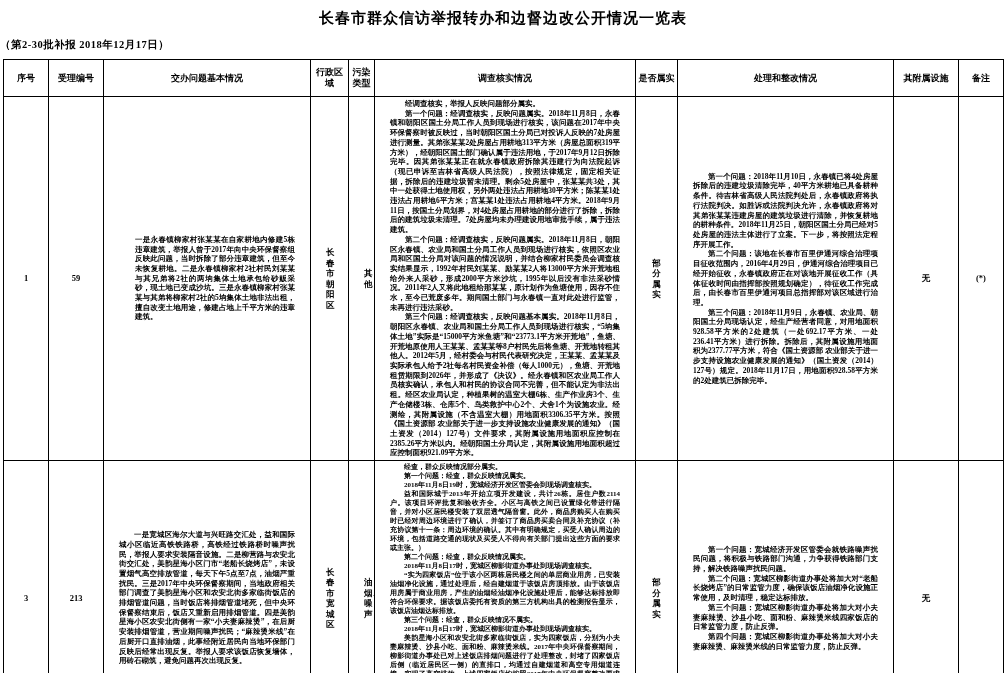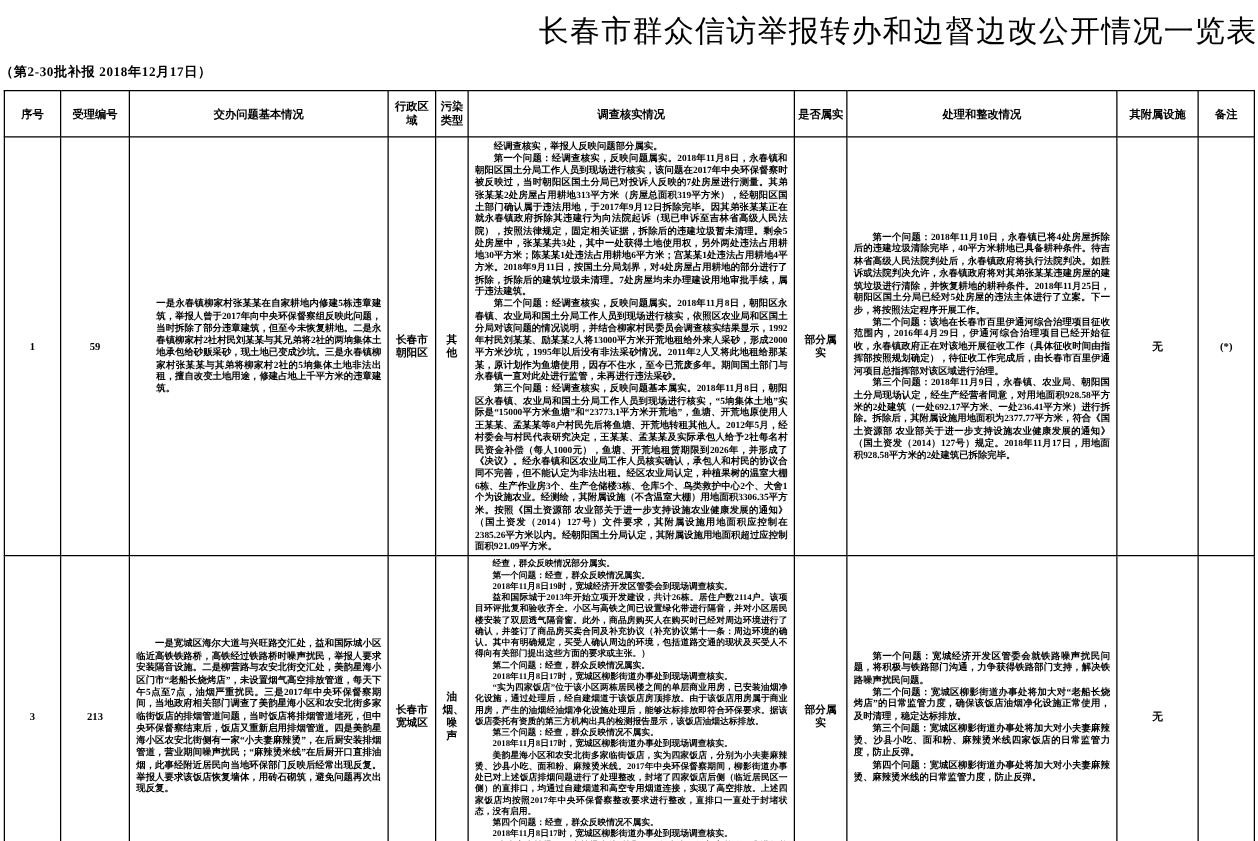--- a/index.html
+++ b/index.html
@@ -4,39 +4,39 @@
 <style>
   * { margin: 0; padding: 0; box-sizing: border-box; }
   html, body {
     width: 1006px; height: 673px;
     background: #ffffff; overflow: hidden;
     font-family: "Liberation Serif", "DejaVu Serif", serif;
     color: #000;
   }
   .page { width: 1006px; height: 673px; }
   .title {
-    text-align: right; font-size: 24px; font-weight: 400;
+    text-align: center; font-size: 15px; font-weight: 700;
     padding-top: 9px; letter-spacing: 1px;
   }
   .subtitle {
     text-align: left; font-size: 10.5px; font-weight: 700;
     margin-top: 10px; letter-spacing: 0.5px;
   }
   table.report {
     border-collapse: collapse; table-layout: fixed;
     width: 1000px; margin: 7px 0 0 3px;
   }
   th, td { border: 1px solid #000; font-weight: 700; overflow: hidden; }
   th {
     font-size: 9px; line-height: 11px; height: 37px;
     text-align: center; vertical-align: middle; padding: 1px;
   }
   td {
     font-size: 7.5px; line-height: 9.7px;
-    vertical-align: middle; padding: 2px 5px;
+    vertical-align: middle; padding: 2px 15px;
   }
   td.center { text-align: center; font-size: 8.5px; line-height: 10.5px; }
   td.textblock { text-align: justify; }
   td.textblock p { margin: 0; text-indent: 2em; }
   td.textblock.noindent p { text-indent: 0; margin-left: 16px; }
   td.xs { font-size: 7px; line-height: 9px; }
   tr.row1 { height: 321px; }
   tr.row2 { height: 253px; }
 </style>
 </head>

